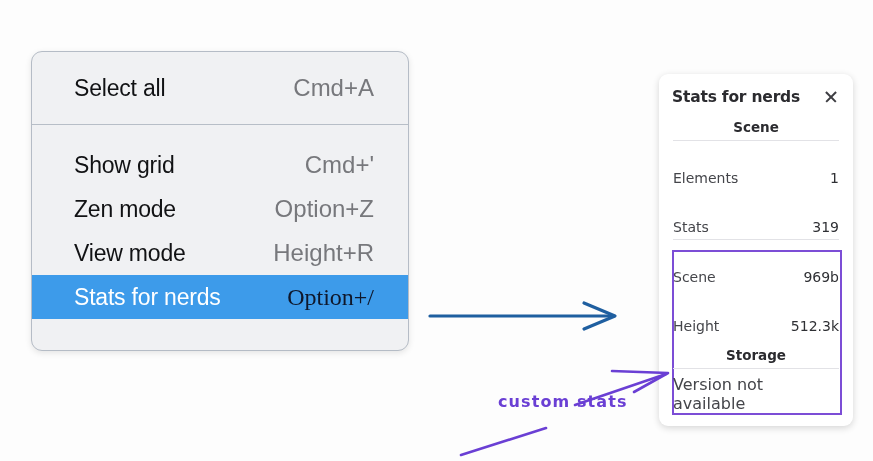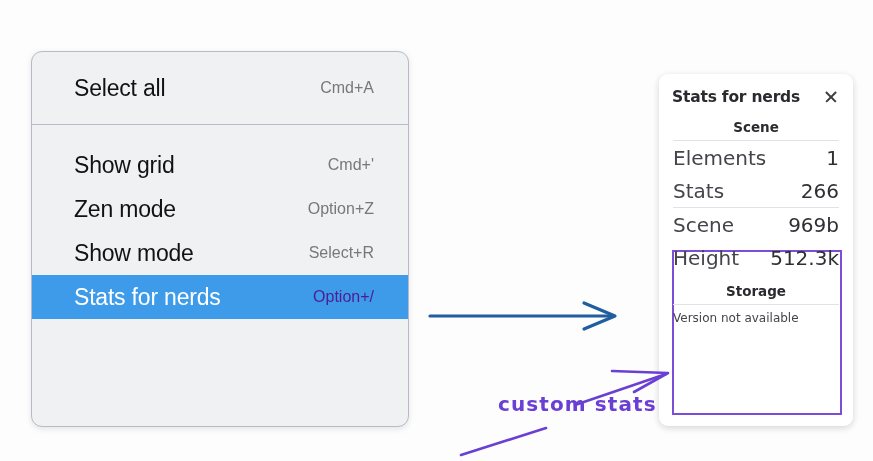--- a/index.html
+++ b/index.html
@@ -14,21 +14,21 @@
     font-family: "Liberation Sans", sans-serif;
     overflow: hidden;
   }
 
   
   #context-menu {
     position: absolute;
     left: 31px;
     top: 51px;
     width: 378px;
-    height: 376px;
+    height: 300px;
     background: #f0f1f3;
     border: 1px solid #b5bcc6;
     border-radius: 11px;
     box-shadow: 0 2px 6px rgba(0,0,0,0.10);
     box-sizing: border-box;
     overflow: hidden;
   }
   .menu-group {
     padding: 0;
   }
@@ -54,32 +54,33 @@
     box-sizing: border-box;
     color: #111214;
     cursor: default;
   }
   .menu-item .mi-label {
     font-size: 23px;
     letter-spacing: -0.2px;
     white-space: nowrap;
   }
   .menu-item .mi-shortcut {
-    font-size: 16px;
+    font-size: 24px;
     color: #77787c;
     white-space: nowrap;
   }
   .menu-item.selected {
     background: #3d9bea;
   }
   .menu-item.selected .mi-label {
     color: #ffffff;
   }
   .menu-item.selected .mi-shortcut {
-    color: #4c1d95;
+    color: #0f172a;
+    font-family: Liberation Serif, serif;
   }
 
   
   #stats-panel {
     position: absolute;
     left: 659px;
     top: 74px;
     width: 194px;
     height: 352px;
     background: #ffffff;
@@ -130,27 +131,28 @@
   }
   .section-rule {
     height: 1px;
     background: #e2e2e6;
     margin: 0 4px;
   }
   .stat-row {
     display: flex;
     justify-content: space-between;
     align-items: flex-start;
-    font-size: 20px;
+    font-size: 14px;
     color: #44454a;
     padding: 5px 4px 4px 4px;
+    margin-top: 24px;
   }
   .stat-row .sr-value { color: #2f3034; }
   .single-row {
-    font-size: 12px;
+    font-size: 16px;
     color: #44454a;
     padding: 6px 4px 4px 4px;
   }
 
   #custom-stats-box {
     position: absolute;
     left: 13px;
     top: 176px;
     width: 170px;
     height: 165px;
@@ -166,21 +168,21 @@
     left: 0; top: 0;
     width: 873px;
     height: 461px;
     pointer-events: none;
   }
   #custom-stats-label {
     position: absolute;
     left: 498px;
     top: 392px;
     font-family: "DejaVu Sans", sans-serif;
-    font-size: 20px;
+    font-size: 16px;
     font-weight: bold;
     letter-spacing: 1.1px;
     color: #6a3fd4;
     white-space: nowrap;
   }
 </style>
 </head>
 <body>
 
 <div id="context-menu">
@@ -197,22 +199,22 @@
   <div class="menu-group group-bottom">
     <div class="menu-item">
       <span class="mi-label">Show grid</span>
       <span class="mi-shortcut">Cmd+'</span>
     </div>
     <div class="menu-item">
       <span class="mi-label">Zen mode</span>
       <span class="mi-shortcut">Option+Z</span>
     </div>
     <div class="menu-item">
-      <span class="mi-label">Show mode</span>
-      <span class="mi-shortcut">Select+R</span>
+      <span class="mi-label">View mode</span>
+      <span class="mi-shortcut">Height+R</span>
     </div>
     <div class="menu-item selected">
       <span class="mi-label">Stats for nerds</span>
       <span class="mi-shortcut">Option+/</span>
     </div>
   </div>
 
 </div>
 
 <div id="stats-panel">
@@ -224,21 +226,21 @@
 
   <div class="section-title">Scene</div>
   <div class="section-rule"></div>
 
   <div class="stat-row">
     <span class="sr-label">Elements</span>
     <span class="sr-value">1</span>
   </div>
   <div class="stat-row">
     <span class="sr-label">Stats</span>
-    <span class="sr-value">266</span>
+    <span class="sr-value">319</span>
   </div>
 
   <div id="custom-stats-box"></div>
 
   <div class="boxed-inner">
     <div class="section-rule"></div>
 
     <div class="stat-row">
       <span class="sr-label">Scene</span>
       <span class="sr-value">969b</span>

